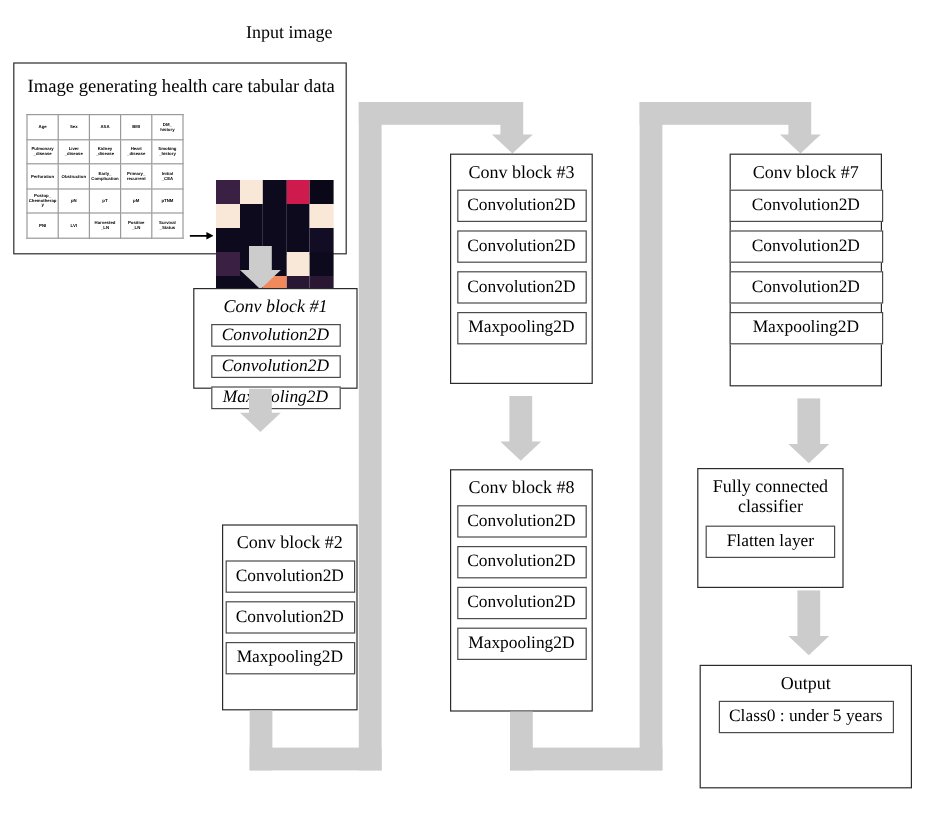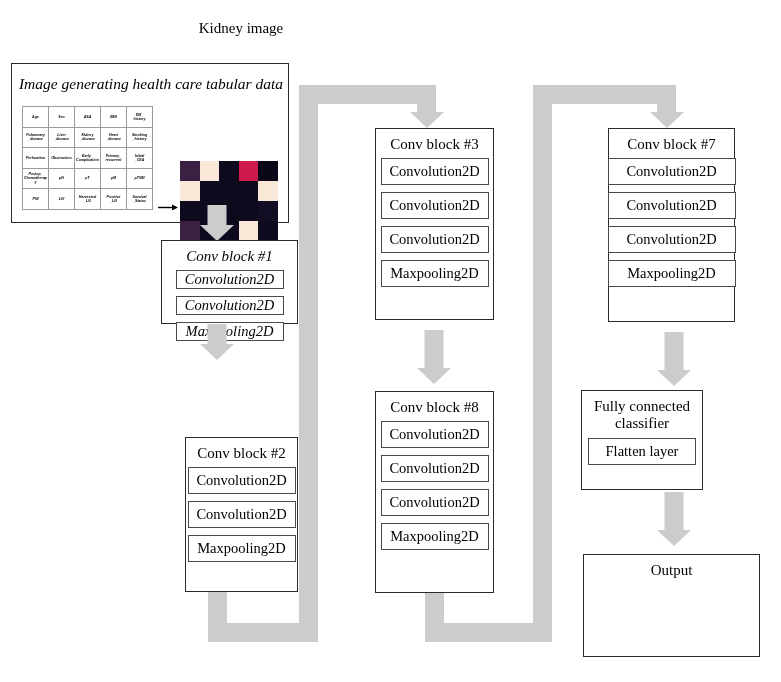--- a/index.html
+++ b/index.html
@@ -49,21 +49,21 @@
   .layer-box.wide{width:128px;}
   .layer-box.xwide{width:146px;}
 
   
   #input-title{
     left:171px;top:20px;width:140px;
     font-size:15px;text-align:center;
   }
 
   
-  #input-panel{left:11px;top:63px;width:278px;height:160px;font-style:italic;}
+  #input-panel{left:11px;top:52px;width:278px;height:160px;}
   #input-heading{
     position:absolute;left:0;top:11px;width:278px;
     text-align:center;font-size:15.5px;
   }
   #tbl{
     position:absolute;left:10px;top:42px;
     border-collapse:collapse;
     table-layout:fixed;width:125px;
   }
   #tbl td{
@@ -109,21 +109,21 @@
     border-left:17px solid transparent;
     border-right:17px solid transparent;
     border-top:16px solid #cccccc;
   }
 </style>
 </head>
 <body>
 
 <div id="canvas">
 
-  <div class="abs" id="input-title">Kidney image</div>
+  <div class="abs" id="input-title">Input image</div>
 
   <div class="abs outer-box" id="input-panel">
 
     <div id="input-heading">Image generating health care tabular data</div>
 
     <table id="tbl">
       <tbody id="tbl-body">
           <tr>
             <td style="white-space: pre-line;">Age</td>
             <td style="white-space: pre-line;">Sex</td>
@@ -297,15 +297,16 @@
       <div class="layer-box ">Flatten layer</div>
     </div>
 
   <div class="arrow-down" style="left:657px;top:492px;width:34px;height:54px;">
     <div class="shaft" style="width:19px;height:40px;"></div>
     <div class="head"></div>
   </div>
 
   <div class="abs block-box" id="output" style="left:583px;top:554px;width:177px;height:103px;">
       <div class="block-title">Output</div>
+      <div class="layer-box xwide">Class0 : under 5 years</div>
     </div>
 
 </div>
 
 </body></html>

